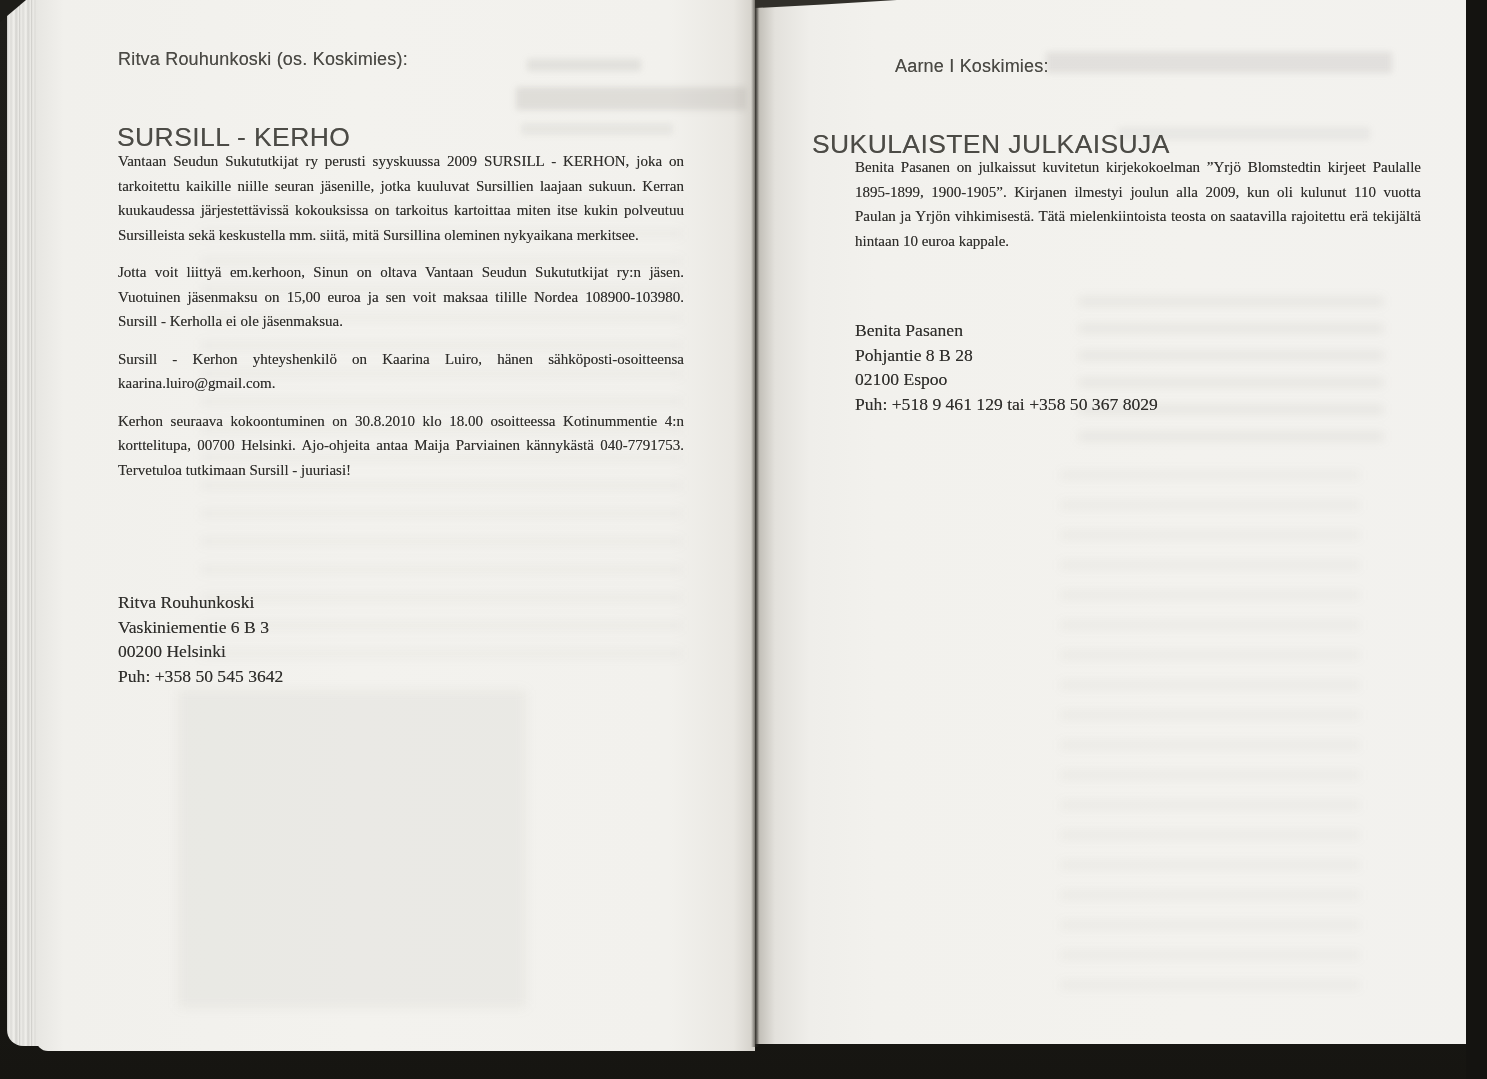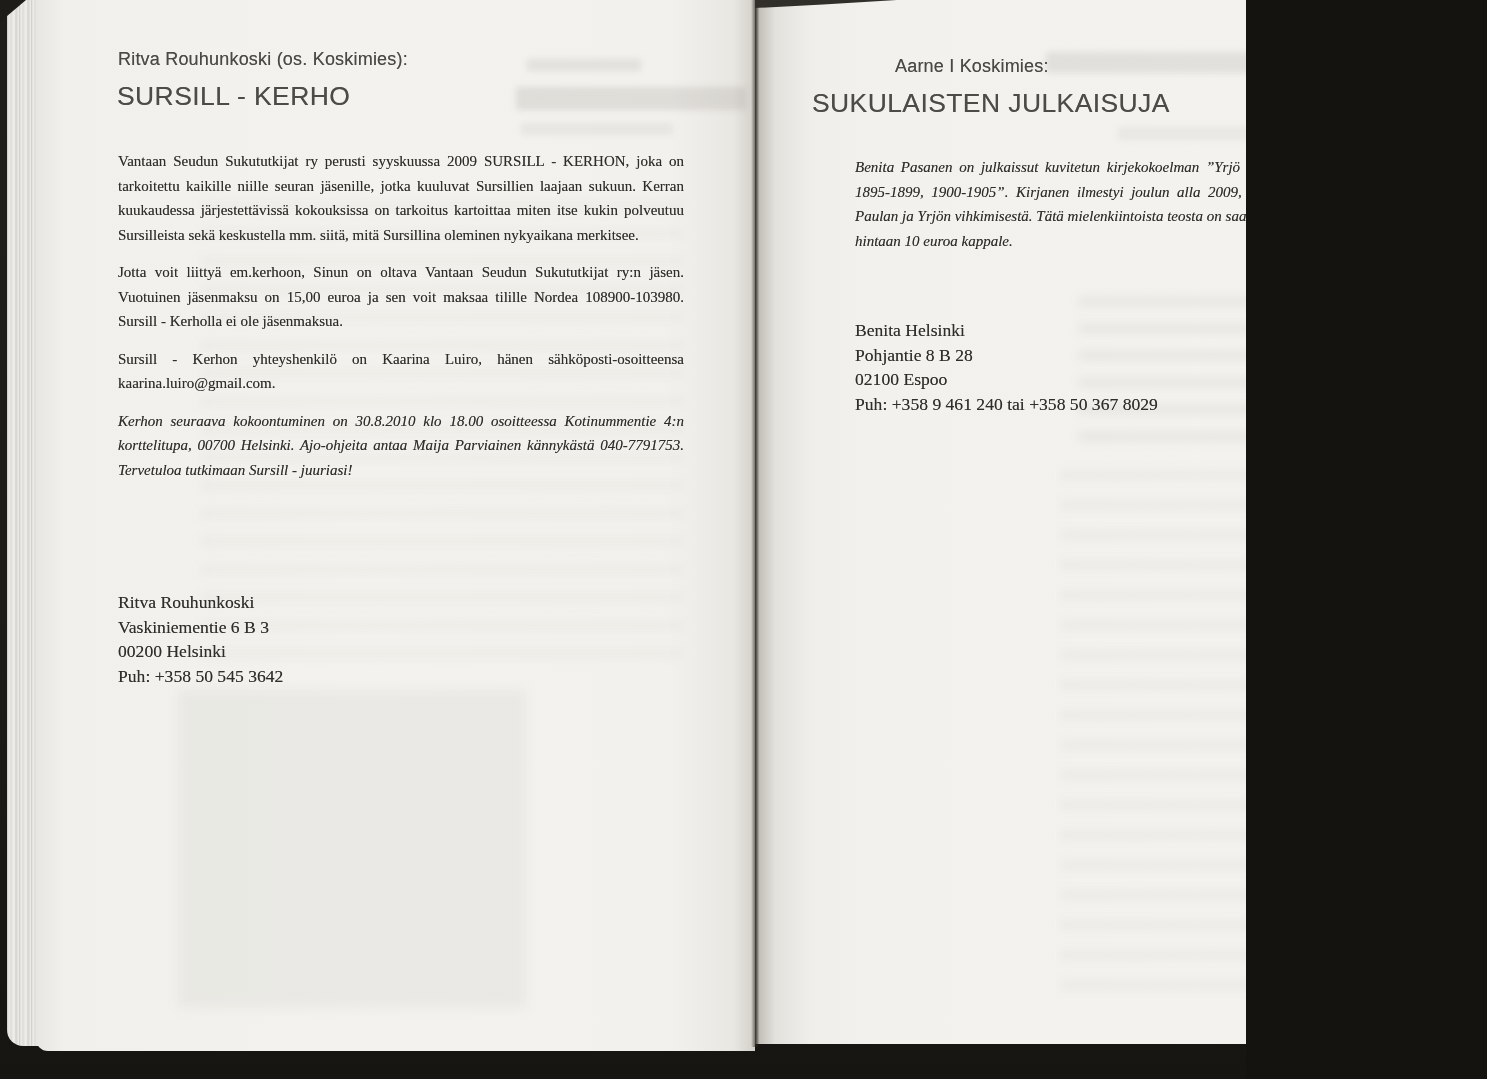--- a/index.html
+++ b/index.html
@@ -1,18 +1,18 @@
 <!DOCTYPE html>
 <html><head>
 <meta charset="utf-8">
 <style>
   html,body{margin:0;padding:0;background:#141310;}
   .scene{
     position:relative;
-    width:1246px;height:1079px;
+    width:1466px;height:1079px;
     background:linear-gradient(180deg,#201f1b 0%,#1d1c18 60%,#161511 100%);
     overflow:hidden;
     font-family:"Liberation Serif",serif;
   }
   
   .edge-stack{
     position:absolute;left:7px;top:0;width:32px;height:1046px;
     background:
       repeating-linear-gradient(90deg,
         #c9c8c4 0px,#eeede9 2px,#dddcd8 4px,#f2f1ed 7px,#d4d3cf 9px,#efeeea 12px);
@@ -46,29 +46,29 @@
     clip-path:polygon(0 0,100% 0,48% 55%,0 100%);
   }
   
   .sans{font-family:"Liberation Sans",sans-serif;}
   .author-line{
     position:absolute;font-size:18px;color:#4a4944;
     letter-spacing:.2px;text-shadow:0 0 .5px rgba(70,69,64,.6);
   }
   .page-title{
     position:absolute;font-size:26.5px;color:#4c4b46;
-    letter-spacing:.4px;text-shadow:0 0 .5px rgba(70,69,64,.55);
+    letter-spacing:.4px;text-shadow:0 0 .5px rgba(70,69,64,.55);margin-top:41px;
   }
   .body-block{
     position:absolute;width:566px;
     font-size:15px;line-height:24.5px;color:#2f2e2b;
     text-align:justify;text-shadow:0 0 .4px rgba(47,46,43,.55);
   }
   .body-block p{margin:0 0 13px 0;}
-  .body-block p:last-child{margin-bottom:0;font-style:italic;}
+  .body-block p:last-child{margin-bottom:0;}
   .contact-block{
     position:absolute;
     font-size:17.6px;line-height:24.6px;color:#2f2e2b;
     text-shadow:0 0 .4px rgba(47,46,43,.55);
   }
   
   .ghost{position:absolute;filter:blur(3px);border-radius:2px;transform:scaleX(-1);}
   .g1{left:527px;top:59px;width:114px;height:12px;background:rgba(118,116,110,.13);}
   .g2{left:516px;top:87px;width:230px;height:23px;background:rgba(112,110,104,.15);}
   .g3{left:521px;top:123px;width:152px;height:12px;background:rgba(120,118,112,.09);}
@@ -125,19 +125,19 @@
 
   <div class="author-line sans" style="left:855px;top:56px;margin-left:40px;">Aarne I Koskimies:</div>
 
   <div class="page-title sans" style="left:812px;top:88px;">SUKULAISTEN JULKAISUJA</div>
 
   <div class="body-block" style="left:855px;top:155px;">
     <p>Benita Pasanen on julkaissut kuvitetun kirjekokoelman ”Yrjö Blomstedtin kirjeet Paulalle 1895-1899, 1900-1905”. Kirjanen ilmestyi joulun alla 2009, kun oli kulunut 110 vuotta Paulan ja Yrjön vihkimisestä. Tätä mielenkiintoista teosta on saatavilla rajoitettu erä tekijältä hintaan 10 euroa kappale.</p>
   </div>
 
   <div class="contact-block" style="left:855px;top:318px;">
-    <div>Benita Helsinki</div>
+    <div>Benita Pasanen</div>
     <div>Pohjantie 8 B 28</div>
     <div>02100 Espoo</div>
-    <div>Puh: +358 9 461 240 tai +358 50 367 8029</div>
+    <div>Puh: +518 9 461 129 tai +358 50 367 8029</div>
   </div>
 
 </div>
 
 </body></html>

